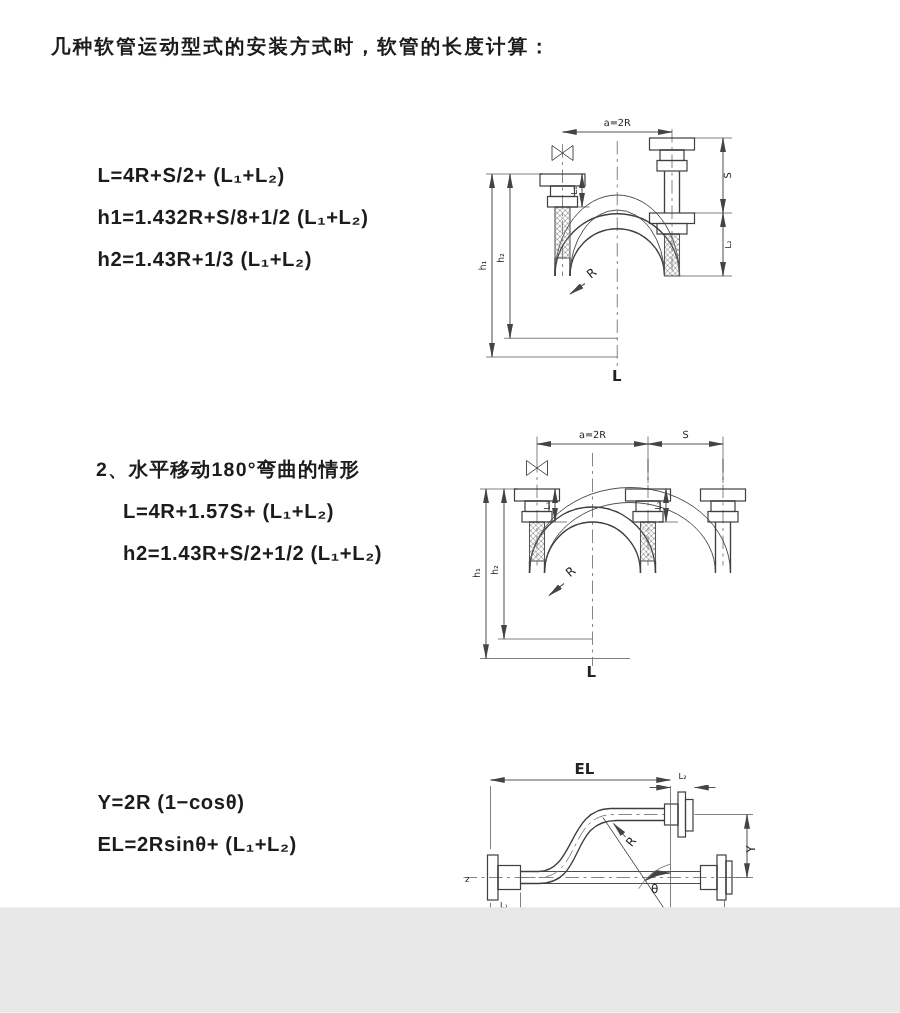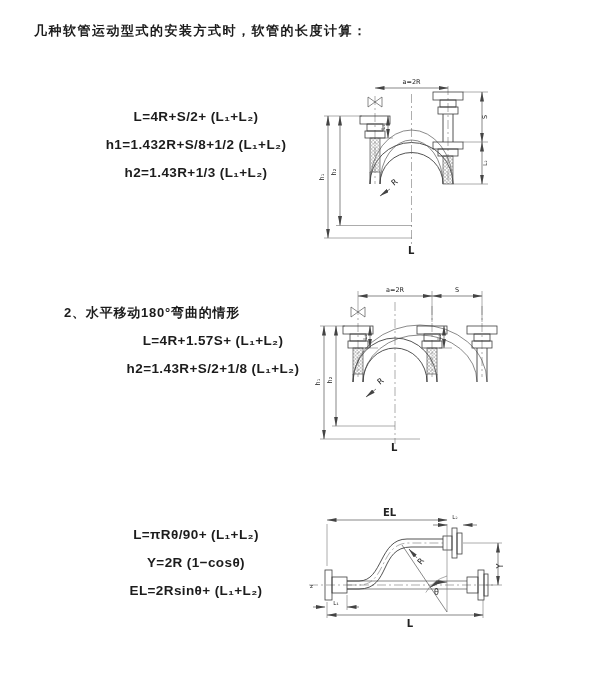--- a/index.html
+++ b/index.html
@@ -1,28 +1,28 @@
 <!DOCTYPE html>
 <html><head>
 <meta charset="utf-8">
 <style>
   html,body{margin:0;padding:0;background:#e8e8e8;}
   .page{
-    position:relative;width:600px;height:675px;background:#ffffff;
+    position:relative;width:600px;height:605px;background:#ffffff;
     font-family:"Liberation Sans","DejaVu Sans",sans-serif;color:#1c1c1c;overflow:hidden;
   }
   .doc-title{
     position:absolute;left:34px;top:22px;font-size:13px;font-weight:bold;letter-spacing:1.5px;white-space:nowrap;
   }
   .section{position:absolute;width:280px;}
   .sec1{left:47px;top:103px;}
   .sec2{left:64px;top:304px;}
   .sec3{left:47px;top:521px;}
   .sec-heading{font-size:13px;font-weight:bold;letter-spacing:0.8px;margin:0 0 5px 0;white-space:nowrap;}
-  .formulas{margin-left:18px;text-align:center;}
+  .formulas{margin-left:18px;}
   .formula{font-size:13.5px;font-weight:bold;line-height:28px;letter-spacing:0.4px;white-space:nowrap;}
   .diag{position:absolute;}
   .d1{left:312px;top:72px;}
   .d2{left:310px;top:282px;}
   .d3{left:295px;top:500px;}
   svg text{font-family:"DejaVu Sans","Liberation Sans",sans-serif;fill:#222;}
   .dim{stroke:#555;stroke-width:0.7;fill:none;}
   .ext{stroke:#666;stroke-width:0.55;fill:none;}
   .hose{stroke:#3f3f3f;stroke-width:0.9;fill:none;}
   .thin{stroke:#4a4a4a;stroke-width:0.65;fill:none;}
@@ -60,27 +60,26 @@
       <div class="formula">L=4R+S/2+ (L₁+L₂)</div>
       <div class="formula">h1=1.432R+S/8+1/2 (L₁+L₂)</div>
       <div class="formula">h2=1.43R+1/3 (L₁+L₂)</div>
     </div>
   </div>
 
   <div class="section sec2">
     <div class="sec-heading">2、水平移动180°弯曲的情形</div>
     <div class="formulas">
       <div class="formula">L=4R+1.57S+ (L₁+L₂)</div>
-      <div class="formula">h2=1.43R+S/2+1/8 (L₁+L₂)</div>
+      <div class="formula">h2=1.43R+S/2+1/2 (L₁+L₂)</div>
     </div>
   </div>
 
   <div class="section sec3">
     <div class="formulas">
-      <div class="formula">L=πRθ/90+ (L₁+L₂)</div>
       <div class="formula">Y=2R (1−cosθ)</div>
       <div class="formula">EL=2Rsinθ+ (L₁+L₂)</div>
     </div>
   </div>
 
   <svg class="diag d1" width="210" height="190" viewBox="0 0 210 190">
 
     <path class="cl" d="M99.5 22 V172"></path>
     <path class="cl" d="M63 24 V112"></path>
     <path class="cl" d="M136 14 V112"></path>

